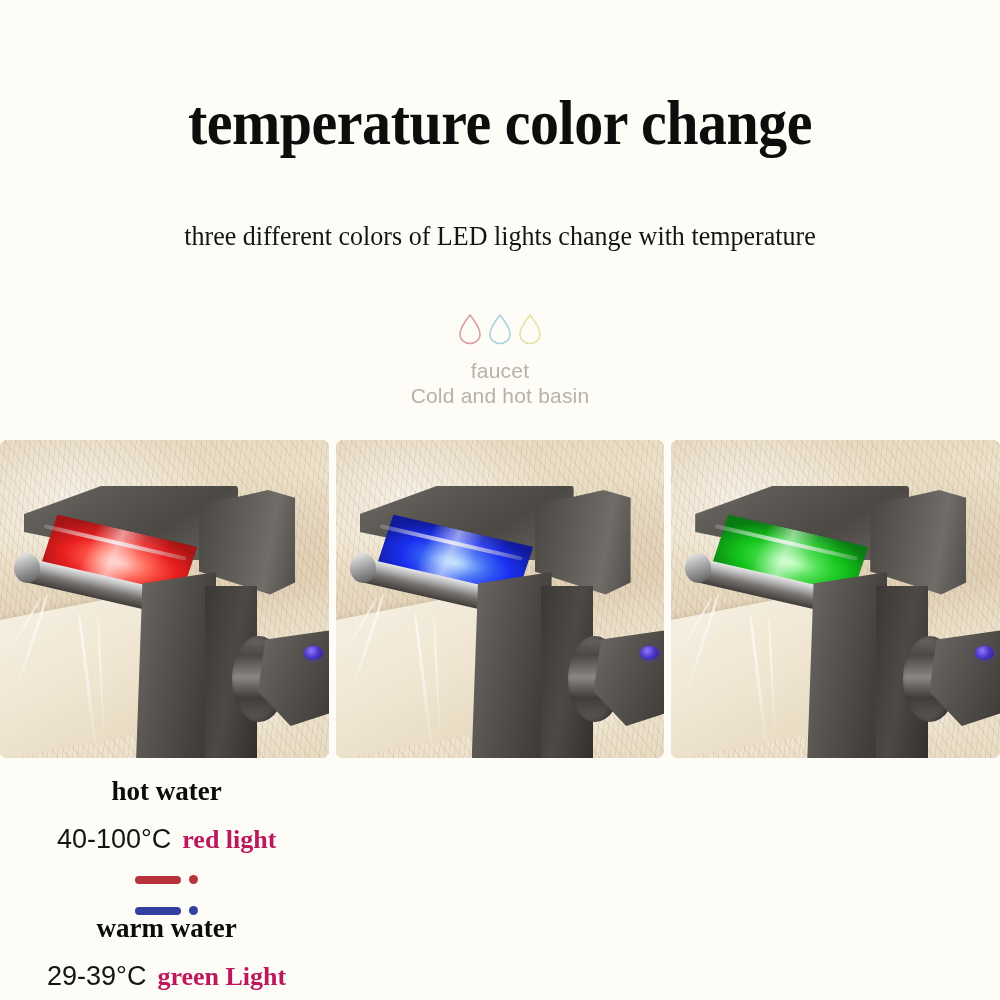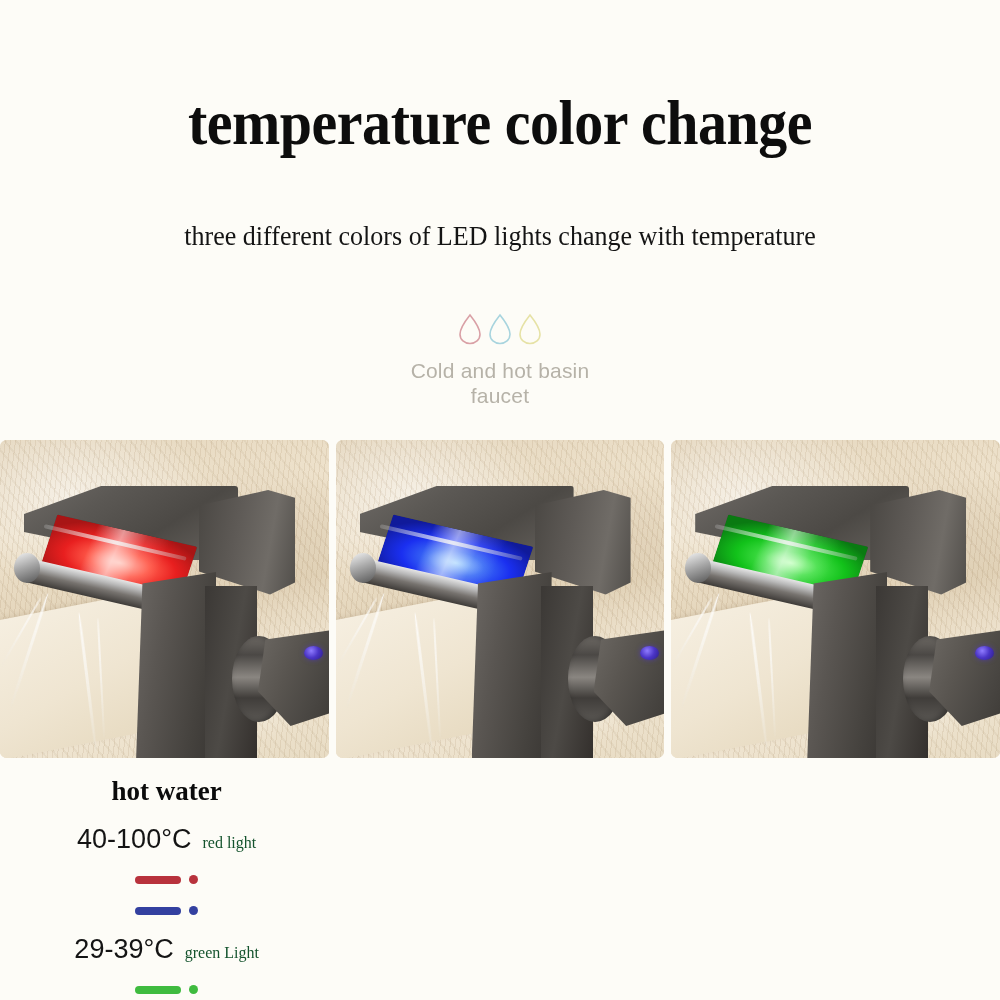--- a/index.html
+++ b/index.html
@@ -271,24 +271,24 @@
   }
   .cap-temp {
     font-family: "Liberation Sans", sans-serif;
     font-weight: 400;
     font-size: 27px;
     line-height: 1;
     color: #141414;
   }
   .cap-light {
     font-family: "Liberation Serif", serif;
-    font-weight: 400;
-    font-size: 16px;
+    font-weight: 700;
+    font-size: 26px;
     line-height: 1;
-    color: #14532d;
+    color: #be185d;
   }
   .marker {
     margin-top: 22px;
     display: flex;
     justify-content: center;
     align-items: center;
     gap: 8px;
   }
   .marker-bar { width: 46px; height: 8px; border-radius: 4px; }
   .marker-dot { width: 9px; height: 9px; border-radius: 50%; }
@@ -305,22 +305,22 @@
       <path d="M13 3 C13 3 3 15.5 3 22.2 C3 27.8 7.5 31.5 13 31.5 C18.5 31.5 23 27.8 23 22.2 C23 15.5 13 3 13 3 Z" fill="none" stroke="#d9a0a6" stroke-width="1.6"></path>
     </svg>
     <svg class="drop" width="26" height="34" viewBox="0 0 26 34">
       <path d="M13 3 C13 3 3 15.5 3 22.2 C3 27.8 7.5 31.5 13 31.5 C18.5 31.5 23 27.8 23 22.2 C23 15.5 13 3 13 3 Z" fill="none" stroke="#a8d4de" stroke-width="1.6"></path>
     </svg>
     <svg class="drop" width="26" height="34" viewBox="0 0 26 34">
       <path d="M13 3 C13 3 3 15.5 3 22.2 C3 27.8 7.5 31.5 13 31.5 C18.5 31.5 23 27.8 23 22.2 C23 15.5 13 3 13 3 Z" fill="none" stroke="#e6e2a6" stroke-width="1.6"></path>
     </svg>
   </div>
   <div class="wm-text">
+    <span>faucet</span>
     <span>Cold and hot basin</span>
-    <span>faucet</span>
   </div>
 </div>
 
 <div class="panels">
 
   <div class="panel">
     <div class="wall"></div>
     <div class="counter"></div>
     <div class="faucet">
       <div class="spout-top"></div>
@@ -412,20 +412,21 @@
   </div>
 
   <div class="cap">
     <div class="marker">
       <span class="marker-bar" style="background:#3340a0"></span>
       <span class="marker-dot" style="background:#3340a0"></span>
     </div>
   </div>
 
   <div class="cap">
+    <div class="cap-title">warm water</div>
     <div class="cap-row">
       <span class="cap-temp">29-39°C</span>
       <span class="cap-light">green Light</span>
     </div>
     <div class="marker">
       <span class="marker-bar" style="background:#3fbb3f"></span>
       <span class="marker-dot" style="background:#3fbb3f"></span>
     </div>
   </div>
 </div>

